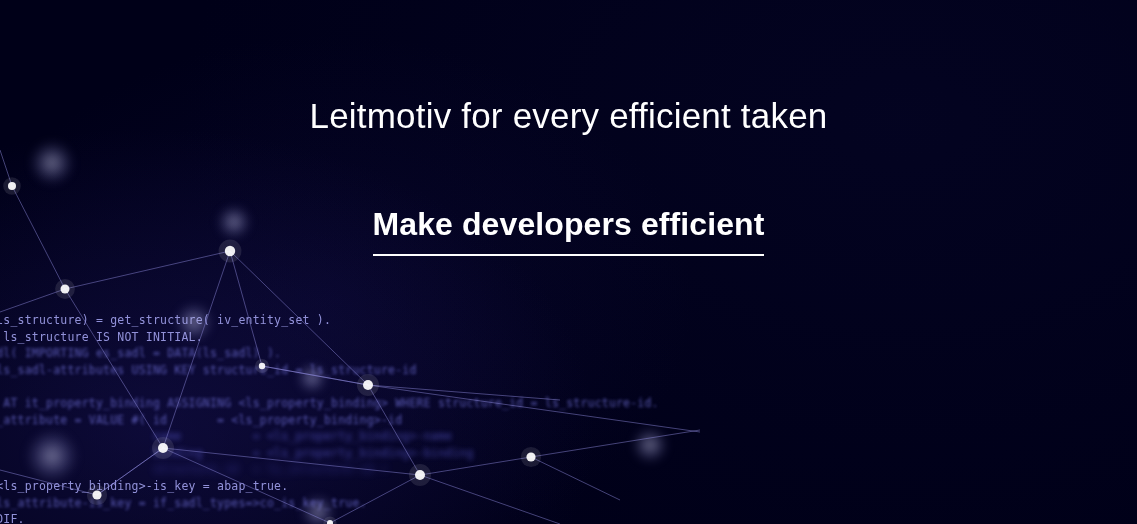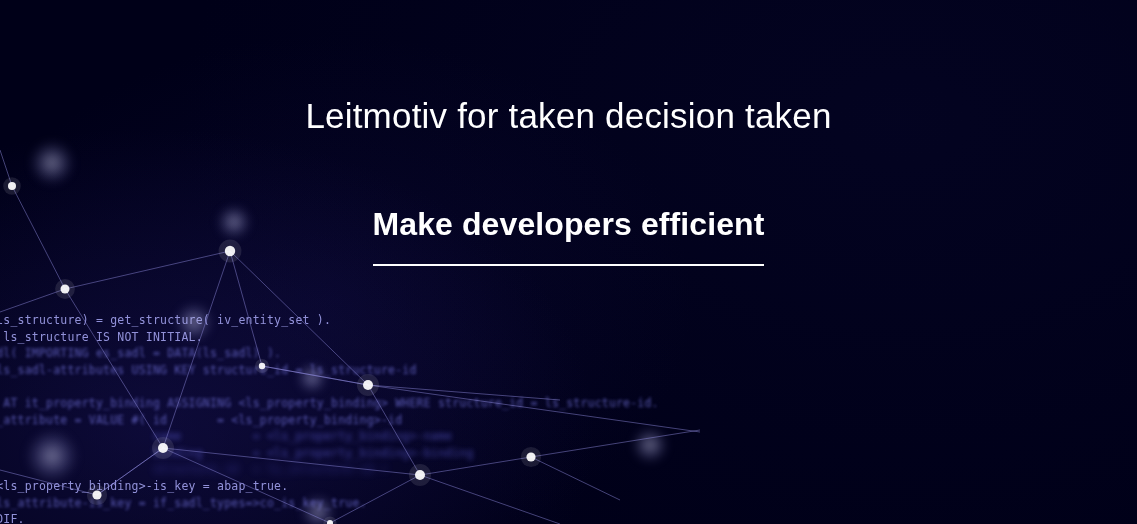--- a/index.html
+++ b/index.html
@@ -87,21 +87,21 @@
     text-align: center;
   }
   #subtitle {
     display: inline-block;
     color: #ffffff;
     font-size: 32px;
     font-weight: 700;
     letter-spacing: 0.1px;
     line-height: 42px;
     border-bottom: 2px solid #ffffff;
-    padding-bottom: 19px;
+    padding-bottom: 9px;
   }
 </style>
 </head>
 <body>
 
 <div id="slide">
 
   <div class="layer" id="wash"></div>
 
   <div id="code-layer"><span class="code-line blur0">  ls_structure) = get_structure( iv_entity_set ).</span><span class="code-line blur0">IF ls_structure IS NOT INITIAL.</span><span class="code-line blur1">sadl( IMPORTING es_sadl = DATA(ls_sadl) ).</span><span class="code-line blur1">E ls_sadl-attributes USING KEY structure_id = ls_structure-id</span><span class="code-line blur2">&nbsp;</span><span class="code-line blur1">OP AT it_property_binding ASSIGNING &lt;ls_property_binding&gt; WHERE structure_id = ls_structure-id.</span><span class="code-line blur1">ls_attribute = VALUE #( id       = &lt;ls_property_binding&gt;-id</span><span class="code-line blur2">                        name          = &lt;ls_property_binding&gt;-name</span><span class="code-line blur2">                        binding       = &lt;ls_property_binding&gt;-binding</span><span class="code-line blur3">                        structure_id  = ls_structure-id )</span><span class="code-line blur0">F &lt;ls_property_binding&gt;-is_key = abap_true.</span><span class="code-line blur1">  ls_attribute-is_key = if_sadl_types=&gt;co_is_key_true.</span><span class="code-line blur0">ENDIF.</span></div>
@@ -159,19 +159,19 @@
         <circle cx="420" cy="475" r="5" fill="#ffffff" fill-opacity="0.93"></circle>
         <circle cx="531" cy="457" r="10.12" fill="#ffffff" fill-opacity="0.10"></circle>
         <circle cx="531" cy="457" r="4.6" fill="#ffffff" fill-opacity="0.93"></circle>
         <circle cx="262" cy="366" r="7.040000000000001" fill="#ffffff" fill-opacity="0.10"></circle>
         <circle cx="262" cy="366" r="3.2" fill="#ffffff" fill-opacity="0.93"></circle>
         <circle cx="330" cy="523" r="6.6000000000000005" fill="#ffffff" fill-opacity="0.10"></circle>
         <circle cx="330" cy="523" r="3" fill="#ffffff" fill-opacity="0.93"></circle>
       </g>
   </svg>
 
-  <div id="title">Leitmotiv for taken decision taken</div>
+  <div id="title">Leitmotiv for every efficient taken</div>
 
   <div id="subtitle-wrap">
     <span id="subtitle">Make developers efficient</span>
   </div>
 
 </div>
 
 </body></html>

